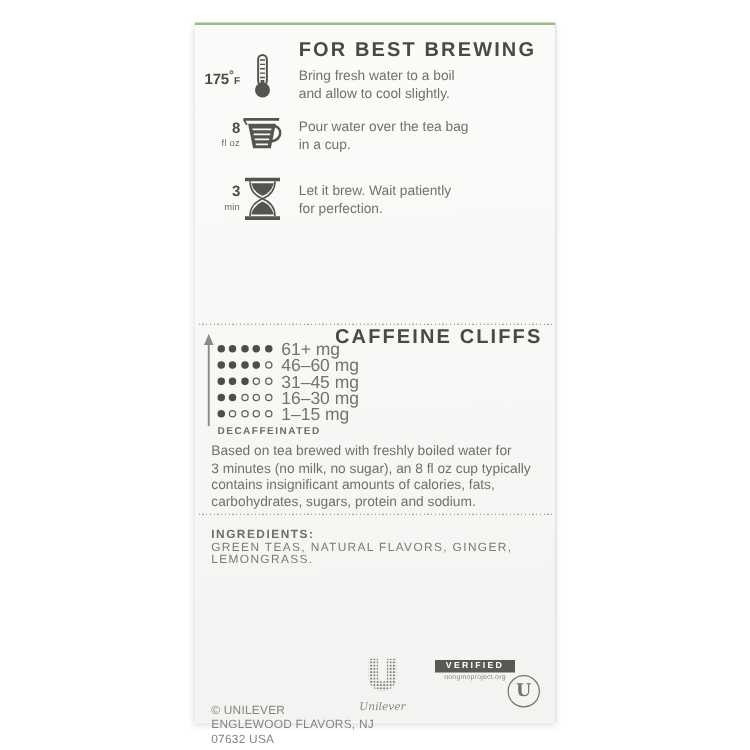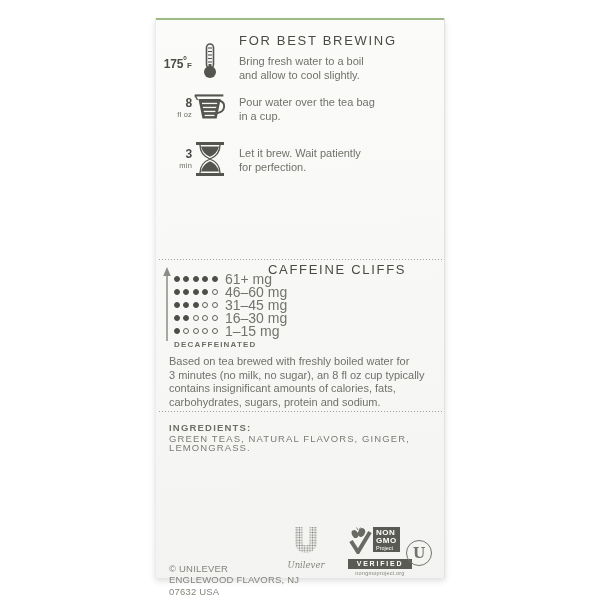--- a/index.html
+++ b/index.html
@@ -7,21 +7,21 @@
 
   .box {
     position:absolute; left:155px; top:18px; width:290px; height:560px;
     background:linear-gradient(178deg,#fbfbf9 0%,#f7f7f5 55%,#f3f3f1 100%);
     border-left:1px solid #ecece9; border-right:1px solid #e0e0dd;
     box-shadow:0 3px 6px rgba(0,0,0,0.13);
   }
   .green-line { position:absolute; top:0; left:0; right:0; height:2px; background:#9eba84; }
   .abs { position:absolute; }
 
-  .h-title { font-weight:normal; font-size:13px; line-height:12px; letter-spacing:1.7px; color:#4a4a45; white-space:nowrap; }
+  .h-title { font-weight:bold; font-size:16px; line-height:12px; letter-spacing:1.7px; color:#4a4a45; white-space:nowrap; }
 
   
   .step { position:absolute; left:0; width:100%; display:flex; }
   .col-label { width:36px; text-align:right; color:#4c4c47; }
   .col-icon  { width:32px; margin-left:2px; display:flex; justify-content:center; align-items:flex-start; }
   .col-text  { margin-left:13px; font-size:11px; line-height:14px; color:#71716b; }
   .step-value { font-weight:bold; font-size:12px; letter-spacing:-0.2px; }
   .step-deg   { font-weight:bold; font-size:10px; vertical-align:4px; }
   .step-degF  { font-weight:bold; font-size:8px; }
   .step-unit  { display:block; font-size:7.5px; line-height:8px; color:#6d6d67; letter-spacing:0.2px; }
@@ -231,34 +231,18 @@
             <circle cx="1.3" cy="1.3" r="0.85" fill="#80807a"></circle>
           </pattern>
         </defs>
         <path d="M2,1 H9.5 V16 A3.5,3.5 0 0 0 16.5,16 V1 H24 V16 A11,11 0 0 1 2,16 Z" fill="url(#speckle)"></path>
       </svg>
     </span>
     <div class="uni-word">Unilever</div>
   </div>
 
   <div class="abs ng" style="left:192px; top:509px;">
-    <div class="ng-top">
-      <span>
-        <svg width="24" height="27" viewBox="0 0 24 27">
-          <path d="M3,14 L10,25 L22,5" stroke="#6a6a64" stroke-width="4" fill="none"></path>
-          <ellipse cx="7" cy="7" rx="3" ry="4.2" transform="rotate(-28 7 7)" fill="#6a6a64"></ellipse>
-          <ellipse cx="13.5" cy="5.5" rx="3.4" ry="4.6" transform="rotate(22 13.5 5.5)" fill="#6a6a64"></ellipse>
-          <line x1="10" y1="3" x2="8.5" y2="0.5" stroke="#6a6a64" stroke-width="0.8"></line>
-          <line x1="11" y1="3" x2="12.5" y2="0.5" stroke="#6a6a64" stroke-width="0.8"></line>
-        </svg>
-      </span>
-      <div class="ng-titlebox">
-        <div class="ng-non">NON</div>
-        <div class="ng-gmo">GMO</div>
-        <div class="ng-project">Project</div>
-      </div>
-    </div>
     <div class="ng-verified">VERIFIED</div>
     <div class="ng-url">nongmoproject.org</div>
   </div>
 
   <div class="kosher">U</div>
 </div>
 
 </body></html>

